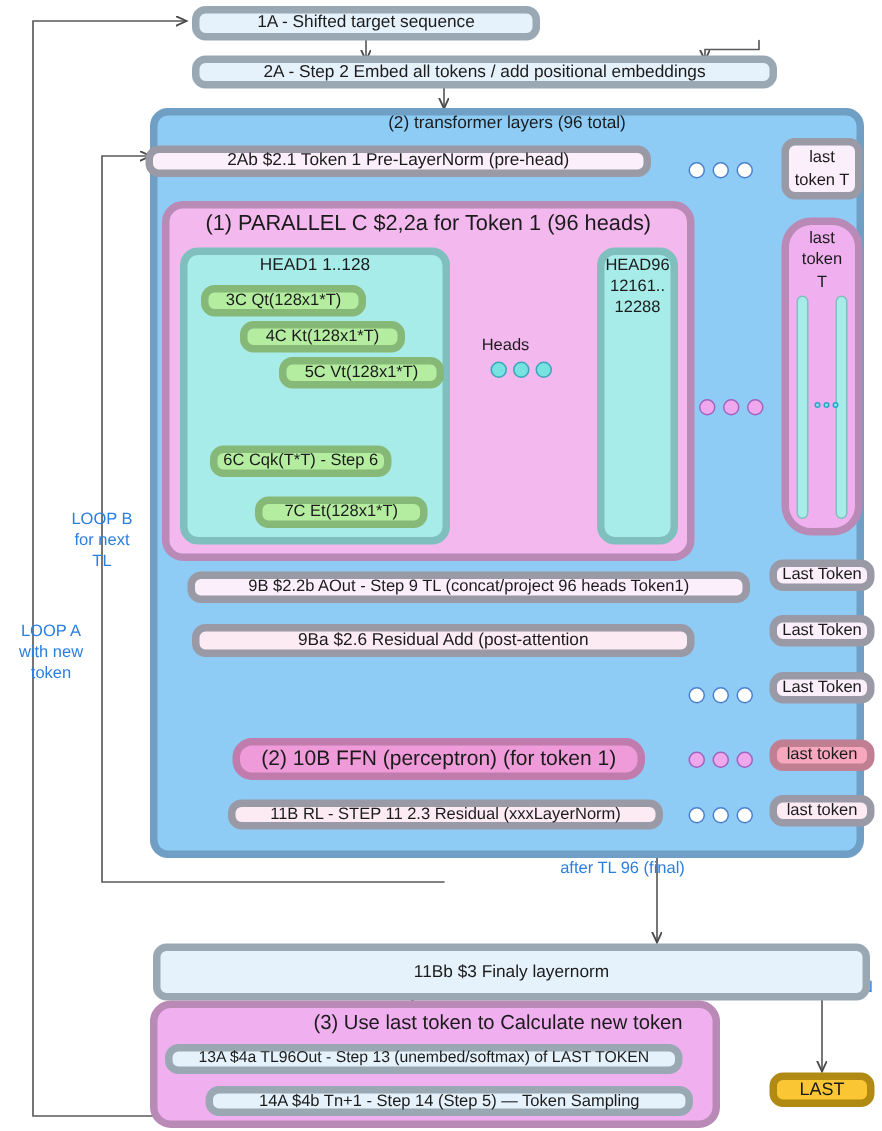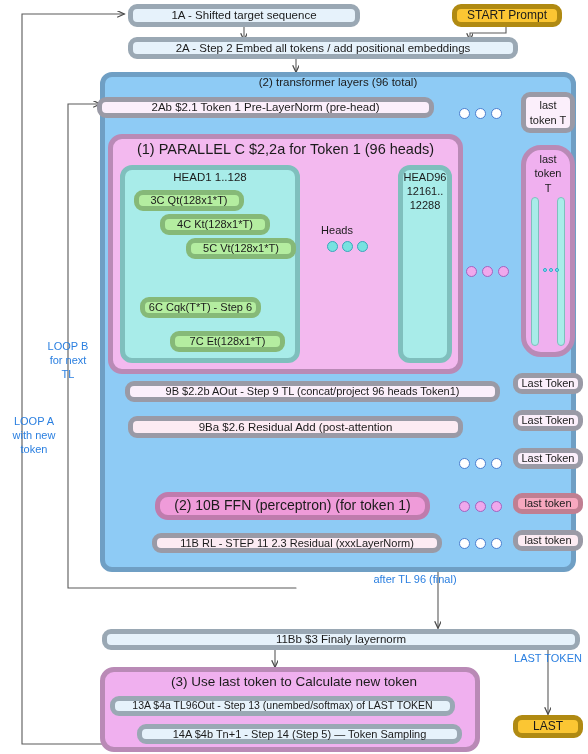--- a/index.html
+++ b/index.html
@@ -135,21 +135,20 @@
       <path d="M275,650 L275,667" marker-end="url(#ah)"></path>
 
       <path d="M295,692 L295,700" marker-end="url(#ah)"></path>
 
       <path d="M548,650 L548,714" marker-end="url(#ah)"></path>
     </g>
   </svg>
 
   <div class="node pale-blue" style="left:128px;top:4px;width:232px;height:23px;font-size:11.5px;">1A - Shifted target sequence</div>
 
-  <div class="node yellow" style="left:452px;top:4px;width:110px;height:23px;font-size:12px;">START Prompt</div>
 
   <div class="node pale-blue" style="left:128px;top:37px;width:390px;height:22px;font-size:11.5px;">2A - Step 2 Embed all tokens / add positional embeddings</div>
 
   <div class="node big-blue" style="left:100px;top:72px;width:476px;height:500px;border-radius:12px;display:block;"></div>
 
   <div style="position:absolute;left:100px;top:76px;width:476px;text-align:center;font-size:11.5px;color:#1b1b1b;">(2) transformer layers (96 total)</div>
 
   <div class="node pale-pink" style="left:97px;top:97px;width:337px;height:21px;font-size:11.5px;">2Ab $2.1 Token 1 Pre-LayerNorm (pre-head)</div>
 
   <div class="dots" style="left:459px;top:108px;">
@@ -242,23 +241,23 @@
 
   <div class="lbl" style="left:33px;top:340px;width:70px;">LOOP B
 for next
 TL</div>
   <div class="lbl" style="left:-4px;top:415px;width:76px;">LOOP A
 with new
 token</div>
   <div class="lbl" style="left:330px;top:573px;width:170px;">after TL 96 (final)</div>
   <div class="lbl" style="left:508px;top:652px;width:80px;">LAST TOKEN</div>
 
-  <div class="node pale-blue" style="left:102px;top:629px;width:478px;height:21px;font-size:11.5px;">11Bb $3 Finaly layernorm</div>
+  <div class="node pale-blue" style="left:102px;top:629px;width:478px;height:38px;font-size:11.5px;">11Bb $3 Finaly layernorm</div>
 
   <div class="node violet" style="left:100px;top:667px;width:380px;height:85px;border-radius:14px;display:block;"></div>
-  <div style="position:absolute;left:100px;top:674px;width:388px;text-align:center;font-size:13.5px;color:#1b1b1b;">(3) Use last token to Calculate new token</div>
+  <div style="position:absolute;left:100px;top:674px;width:388px;text-align:center;font-size:13.5px;color:#1b1b1b;padding-left:38px;">(3) Use last token to Calculate new token</div>
 
   <div class="node pale-blue" style="left:110px;top:696px;width:345px;height:20px;font-size:10.5px;">13A $4a TL96Out - Step 13 (unembed/softmax) of LAST TOKEN</div>
   <div class="node pale-blue" style="left:137px;top:724px;width:325px;height:20px;font-size:11px;">14A $4b Tn+1 - Step 14 (Step 5) — Token Sampling</div>
 
   <div class="node yellow" style="left:513px;top:715px;width:70px;height:23px;font-size:12px;">LAST</div>
 
 </div>
 
 </body></html>

